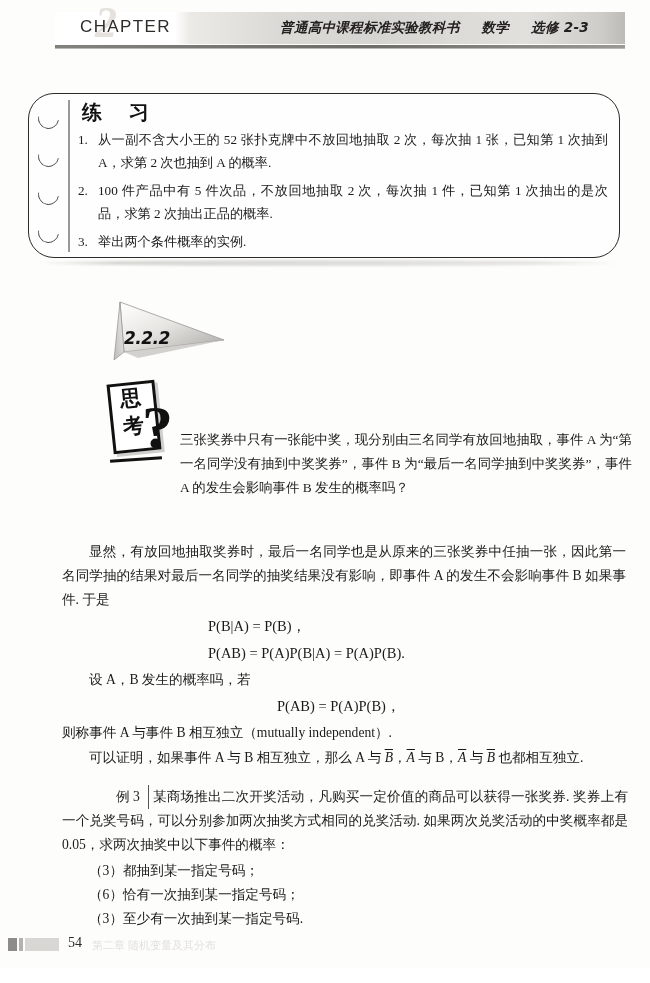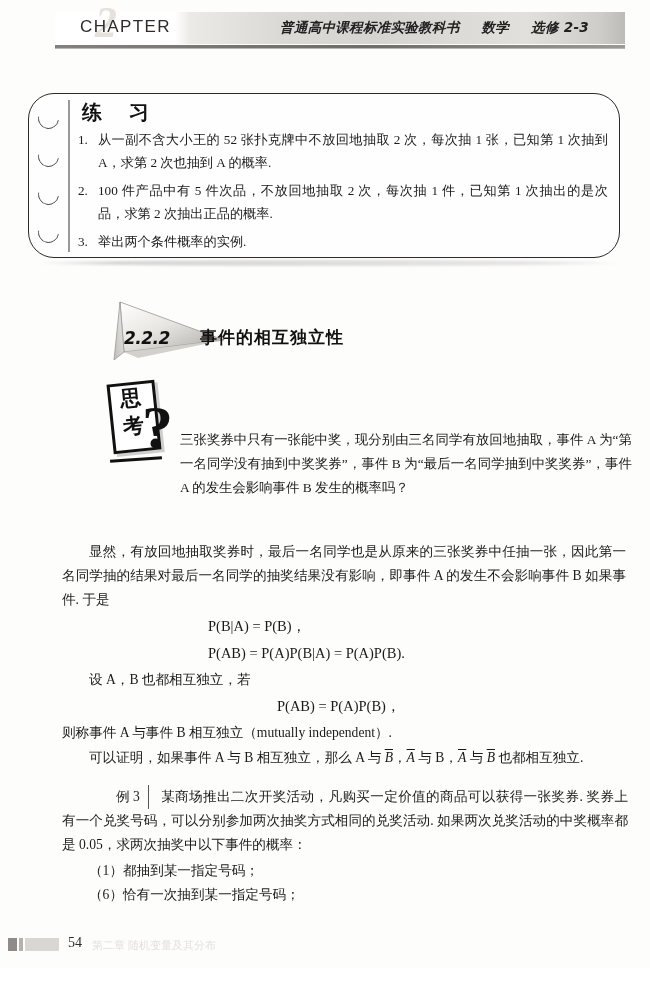--- a/index.html
+++ b/index.html
@@ -314,21 +314,21 @@
   
   .example {
     position: absolute;
     left: 62px;
     top: 785px;
     width: 566px;
   }
   .ex3-head {
     display: inline-block;
     padding-right: 8px;
-    margin-right: 12px;
+    margin-right: 4px;
     border-right: 1.4px solid #555;
   }
   .sub-list {
     margin: 2px 0 0 0;
     padding: 0;
     list-style: none;
   }
   .sub-list li {
     font-size: 13.6px;
     line-height: 24px;
@@ -434,59 +434,59 @@
         <linearGradient id="triGrad2" x1="0" y1="1" x2="1" y2="0">
           <stop offset="0%" stop-color="#bdbbb7"></stop>
           <stop offset="100%" stop-color="#f2f0ec"></stop>
         </linearGradient>
       </defs>
       <polygon points="12,2 116,40 16,52" fill="url(#triGrad)" stroke="#9a9894" stroke-width="0.8"></polygon>
       <polygon points="12,2 16,52 6,60" fill="url(#triGrad2)" stroke="#9a9894" stroke-width="0.8"></polygon>
       <polygon points="16,52 116,40 30,58" fill="#cbc9c5" opacity=".85"></polygon>
     </svg>
     <div class="sec-num">2.2.2</div>
-    <div class="sec-title">事件的相互独立性</div>
   </div>
 
   <div class="think-icon">
     <div class="think-box"></div>
     <div class="think-chars">思考</div>
     <div class="think-q">?</div>
     <div class="think-under"></div>
   </div>
   <div class="think-text">三张奖券中只有一张能中奖，现分别由三名同学有放回地抽取，事件 A 为“第一名同学没有抽到中奖奖券”，事件 B 为“最后一名同学抽到中奖奖券”，事件 A 的发生会影响事件 B 发生的概率吗？</div>
 
   <div class="body-main">
 
     <p class="para indent">显然，有放回地抽取奖券时，最后一名同学也是从原来的三张奖券中任抽一张，因此第一名同学抽的结果对最后一名同学的抽奖结果没有影响，即事件 A 的发生不会影响事件 B 如果事件. 于是</p>
 
     <div class="formula f-c1">P(B|A) = P(B)，</div>
 
     <div class="formula f-c2">P(AB) = P(A)P(B|A) = P(A)P(B).</div>
 
-    <p class="para indent">设 A，B 也都相互独立，若</p>
+    <p class="para indent">设 A，B 发生的概率吗，若</p>
 
     <div class="formula f-c3">P(AB) = P(A)P(B)，</div>
 
     <p class="para">
       <span>则称事件 A 与事件 B </span><span>相互独立</span><span>（mutually independent）.</span>
     </p>
 
     <p class="para indent">
       <span>可以证明，如果事件 A 与 B 相互独立，那么 A 与 </span><span class="ovl">B</span><span>，</span><span class="ovl">A</span><span> 与 B，</span><span class="ovl">A</span><span> 与 </span><span class="ovl">B</span><span> 也都相互独立.</span>
     </p>
   </div>
 
   <div class="example">
     <p class="para indent">
       <span class="ex3-head">例 3</span><span>某商场推出二次开奖活动，凡购买一定价值的商品可以获得一张奖券. 奖券上有一个兑奖号码，可以分别参加两次抽奖方式相同的兑奖活动. 如果两次兑奖活动的中奖概率都是 0.05，求两次抽奖中以下事件的概率：</span>
     </p>
     <ul class="sub-list">
-      <li>（1）都抽到某一指定号码；</li>
+      <li>（3）都抽到某一指定号码；</li>
       <li>（6）恰有一次抽到某一指定号码；</li>
+      <li>（3）至少有一次抽到某一指定号码.</li>
     </ul>
   </div>
 
   <div class="footer">
     <div class="fbar b1"></div>
     <div class="fbar b2"></div>
     <div class="fbar b3"></div>
     <div class="page-num">54</div>
     <div class="fghost">第二章 随机变量及其分布</div>
   </div>

